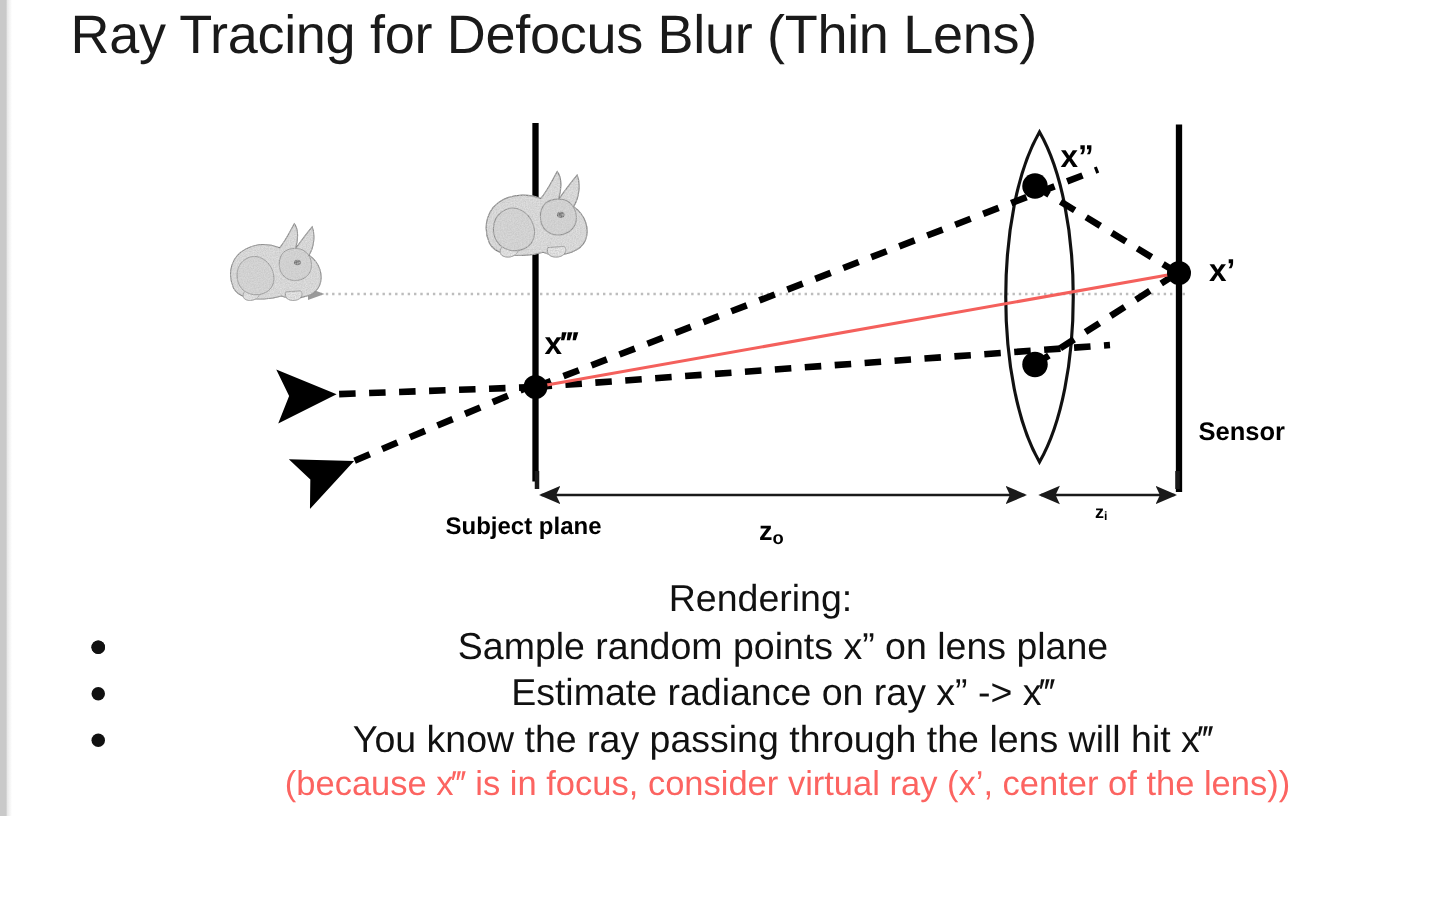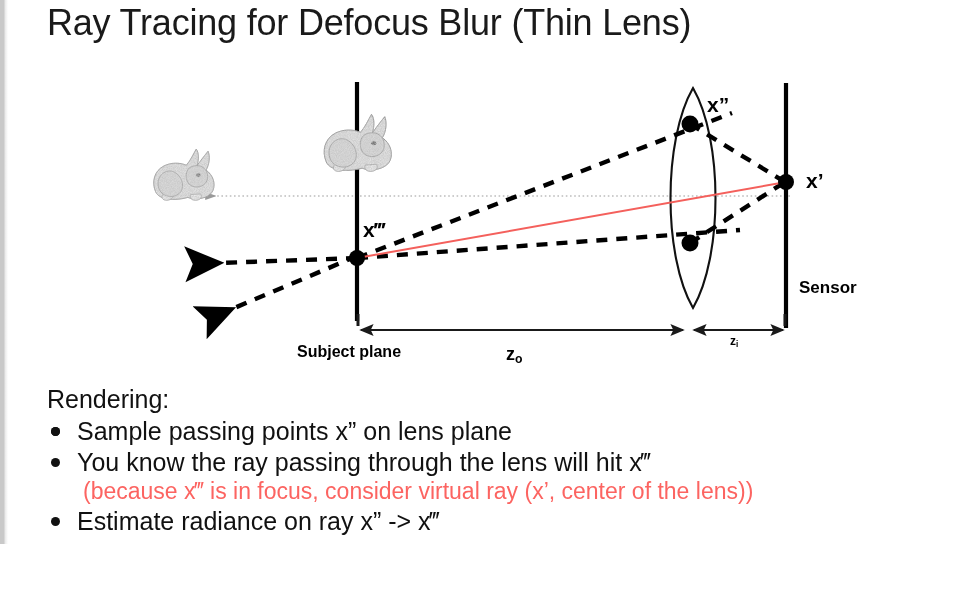--- a/index.html
+++ b/index.html
@@ -62,23 +62,24 @@
   #label-x3     { left: 363px; top: 219px; font-size: 21px; }
   #label-sensor { left: 799px; top: 279px; font-size: 17px; }
   #label-subject{ left: 297px; top: 344px; font-size: 16px; }
   #label-zo     { left: 506px; top: 335px; font-size: 18px; margin-top: 10px; }
   #label-zi     { left: 730px; top: 335px; font-size: 12px; }
   .sub { font-size: 0.68em; vertical-align: -0.22em; }
 
   
   #body {
     position: absolute;
-    left: 47px;
+    left: 57px;
     top: 385px;
     width: 900px;
+    text-align: center;
   }
   #rendering-heading {
     font-size: 25px;
     color: #111111;
     line-height: 1.18;
     margin: 0 0 1px 0;
     font-weight: 400;
   }
   ul#bullets {
     list-style: none;
@@ -217,27 +218,27 @@
   <div class="diag-label" id="label-zi"><span>z</span><span class="sub">i</span></div>
 
   <div id="body">
     <div id="rendering-heading">Rendering:</div>
     <ul id="bullets">
       <li>
         <span class="dot"></span>
       </li>
       <li>
         <span class="dot"></span>
-        <span>Sample passing points x” on lens plane</span>
+        <span>Sample random points x” on lens plane</span>
+      </li>
+      <li>
+        <span class="dot"></span>
+        <span>Estimate radiance on ray x” -&gt; x‴</span>
       </li>
       <li>
         <span class="dot"></span>
         <span>You know the ray passing through the lens will hit x‴</span>
         <span class="subnote">(because x‴ is in focus, consider virtual ray (x’, center of the lens))</span>
       </li>
-      <li>
-        <span class="dot"></span>
-        <span>Estimate radiance on ray x” -&gt; x‴</span>
-      </li>
     </ul>
   </div>
 
 </div>
 
 </body></html>

